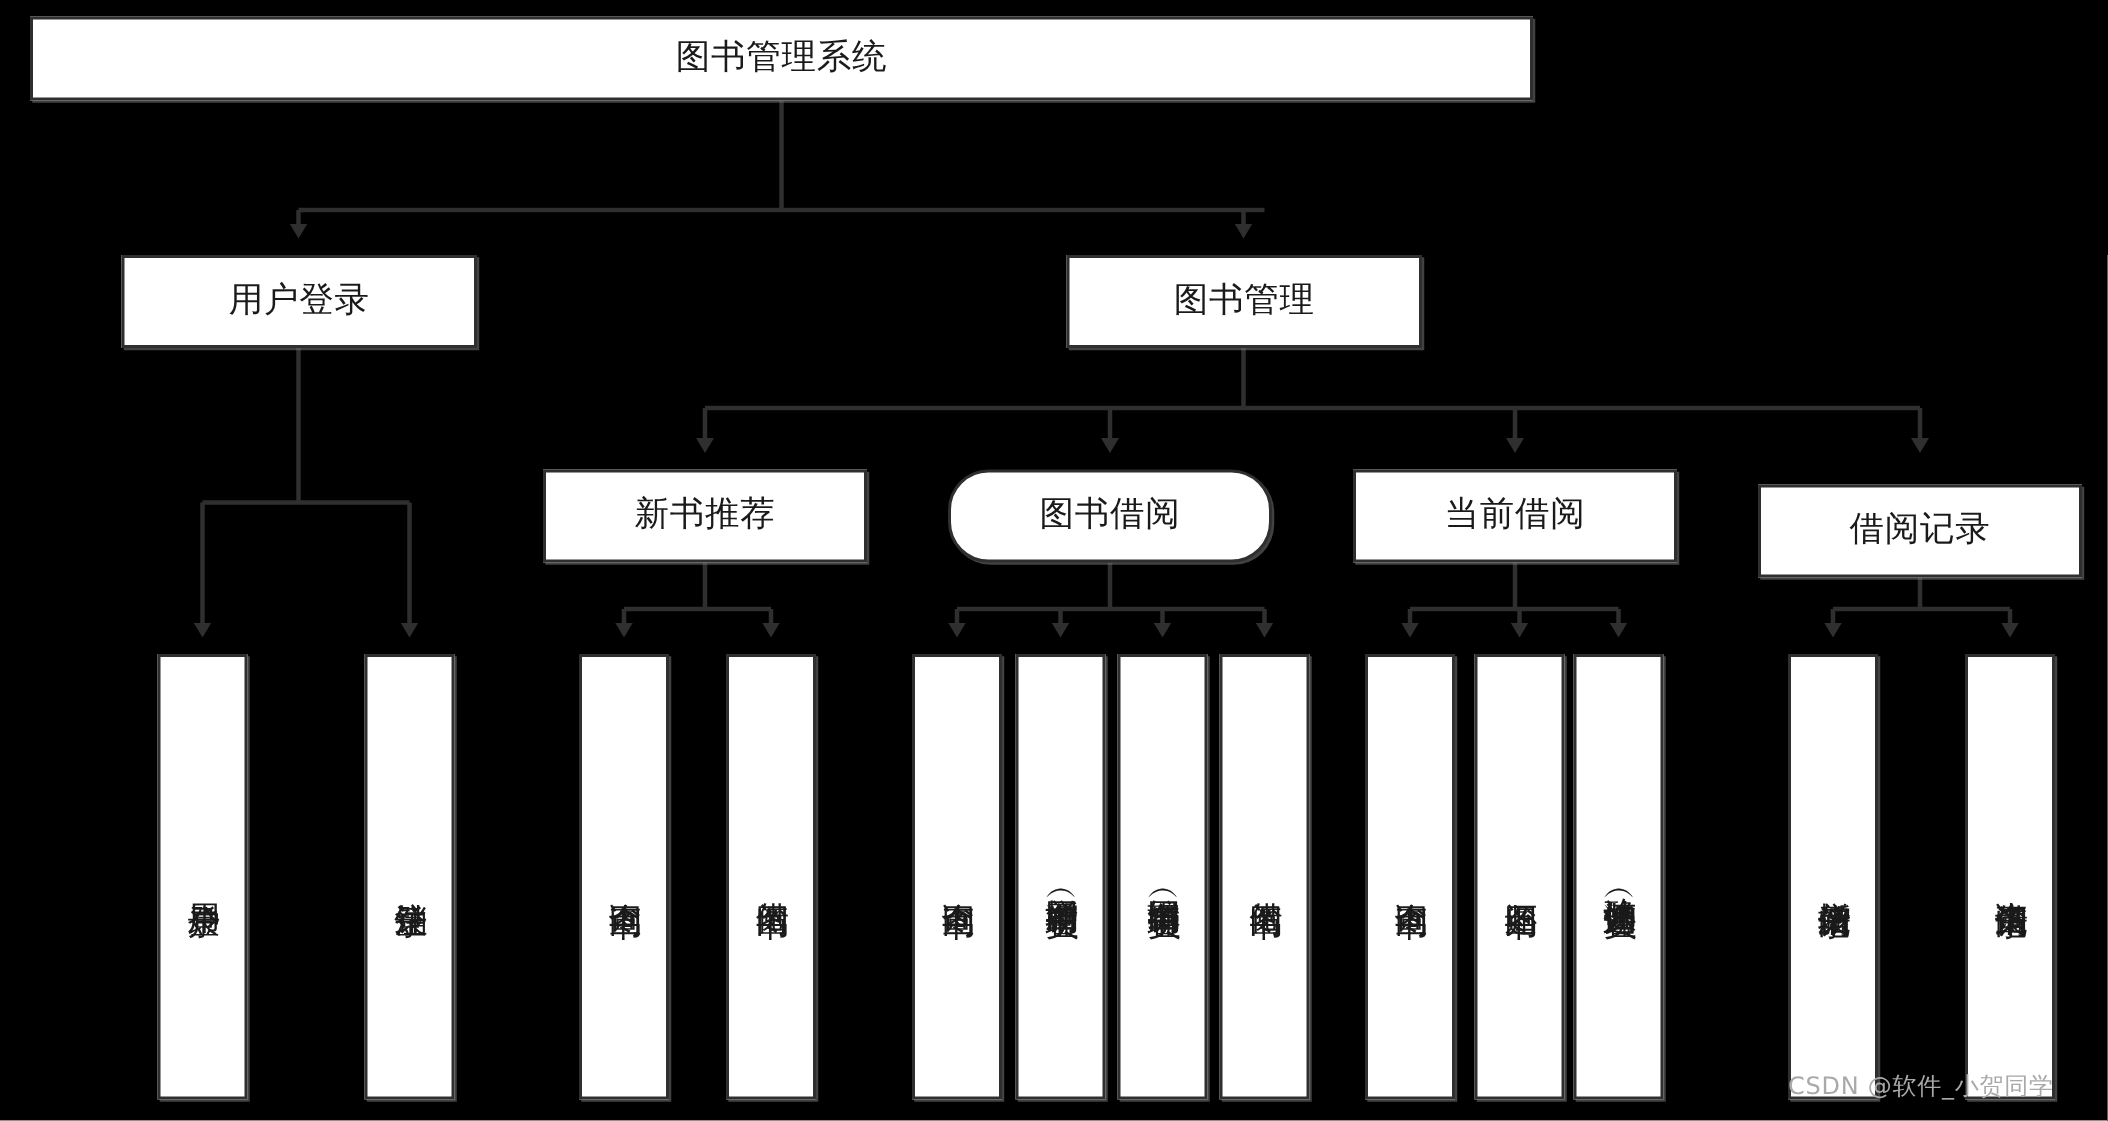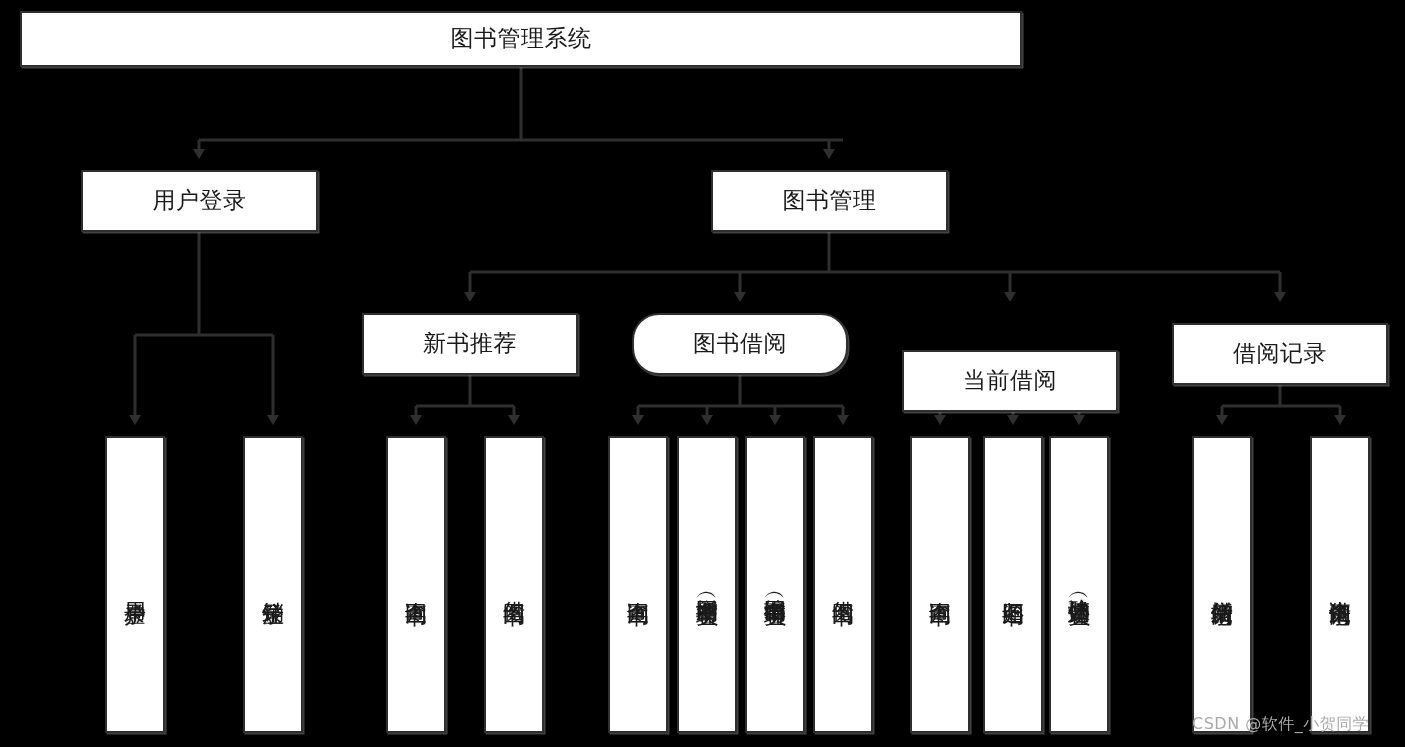--- a/index.html
+++ b/index.html
@@ -128,21 +128,21 @@
   <div class="node-box" style="left:711px; top:170px; width:237px; height:62px;justify-content:center;">
     <span class="node-label-h">图书管理</span>
   </div>
 
   <div class="node-box" style="left:362px; top:313px; width:216px; height:62px;">
     <span class="node-label-h">新书推荐</span>
   </div>
   <div class="node-box" style="left:632px; top:313px; width:216px; height:62px;border-radius:27px;">
     <span class="node-label-h">图书借阅</span>
   </div>
-  <div class="node-box" style="left:902px; top:313px; width:216px; height:62px;margin-top:37px;">
+  <div class="node-box" style="left:902px; top:313px; width:216px; height:62px;">
     <span class="node-label-h">当前借阅</span>
   </div>
   <div class="node-box" style="left:1172px; top:323px; width:216px; height:62px;">
     <span class="node-label-h">借阅记录</span>
   </div>
 
   <div class="node-box leaf-box" style="left:105px; top:436px; width:60px; height:297px;">
     <span class="node-label-v">用户登录</span>
   </div>
   <div class="node-box leaf-box" style="left:243px; top:436px; width:60px; height:297px;">

